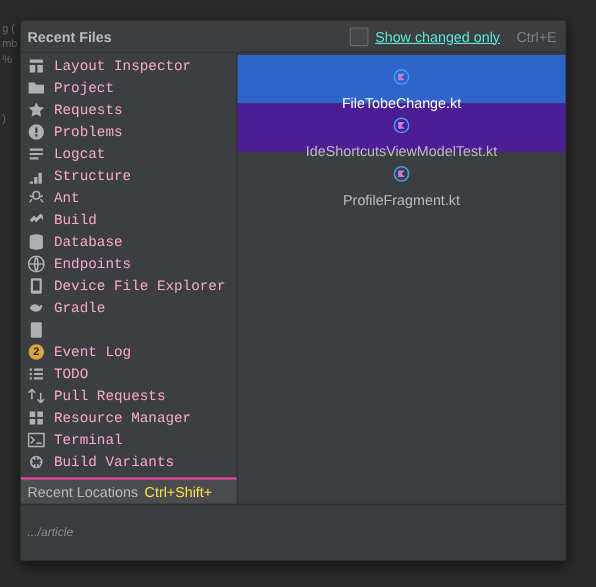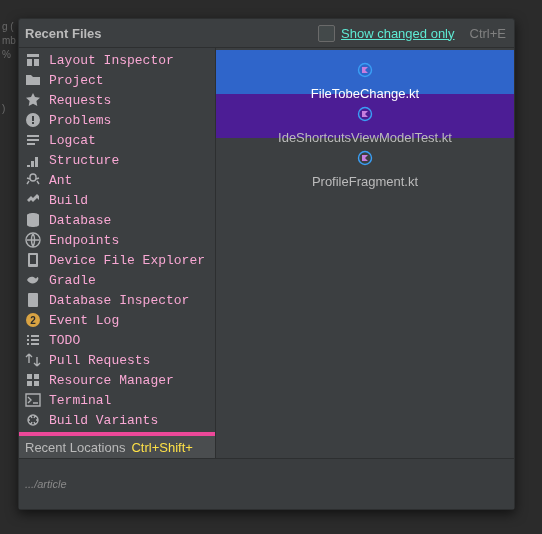--- a/index.html
+++ b/index.html
@@ -80,21 +80,21 @@
     display:flex;align-items:center;justify-content:center;
   }
 
   .recent-loc{
     height:22px;
     display:flex;align-items:center;
     padding:0 6px;
     background:#4a4d4f;
     gap:6px;
     cursor:pointer;
-    border-top:4px solid #ec4899;
+    border-top:2px solid #ec4899;
   }
   .recent-loc .lbl{color:#bababa;}
   .recent-loc .sc{color:#fde047;}
 
   .right-pane{
     flex:1;
     padding:2px 0;
   }
   .file-item{
     display:flex;align-items:center;
@@ -241,21 +241,20 @@
               </svg>
             </span>
             <span class="lbl">Gradle</span>
           </div>
           <div class="tool-item">
             <span class="ic">
               <svg viewBox="0 0 16 16" width="16" height="16">
                 <path fill="currentColor" d="M4 1h8a1 1 0 011 1v12a1 1 0 01-1 1H4a1 1 0 01-1-1V2a1 1 0 011-1zm2 3h4v2H6zm0 3h4v2H6z"></path>
               </svg>
             </span>
-            <span class="lbl">Database Inspector</span>
           </div>
           <div class="tool-item highlight">
             <span class="ic">
               <span class="badge">2</span>
             </span>
             <span class="lbl">Event Log</span>
           </div>
           <div class="tool-item">
             <span class="ic">
               <svg viewBox="0 0 16 16" width="16" height="16">

